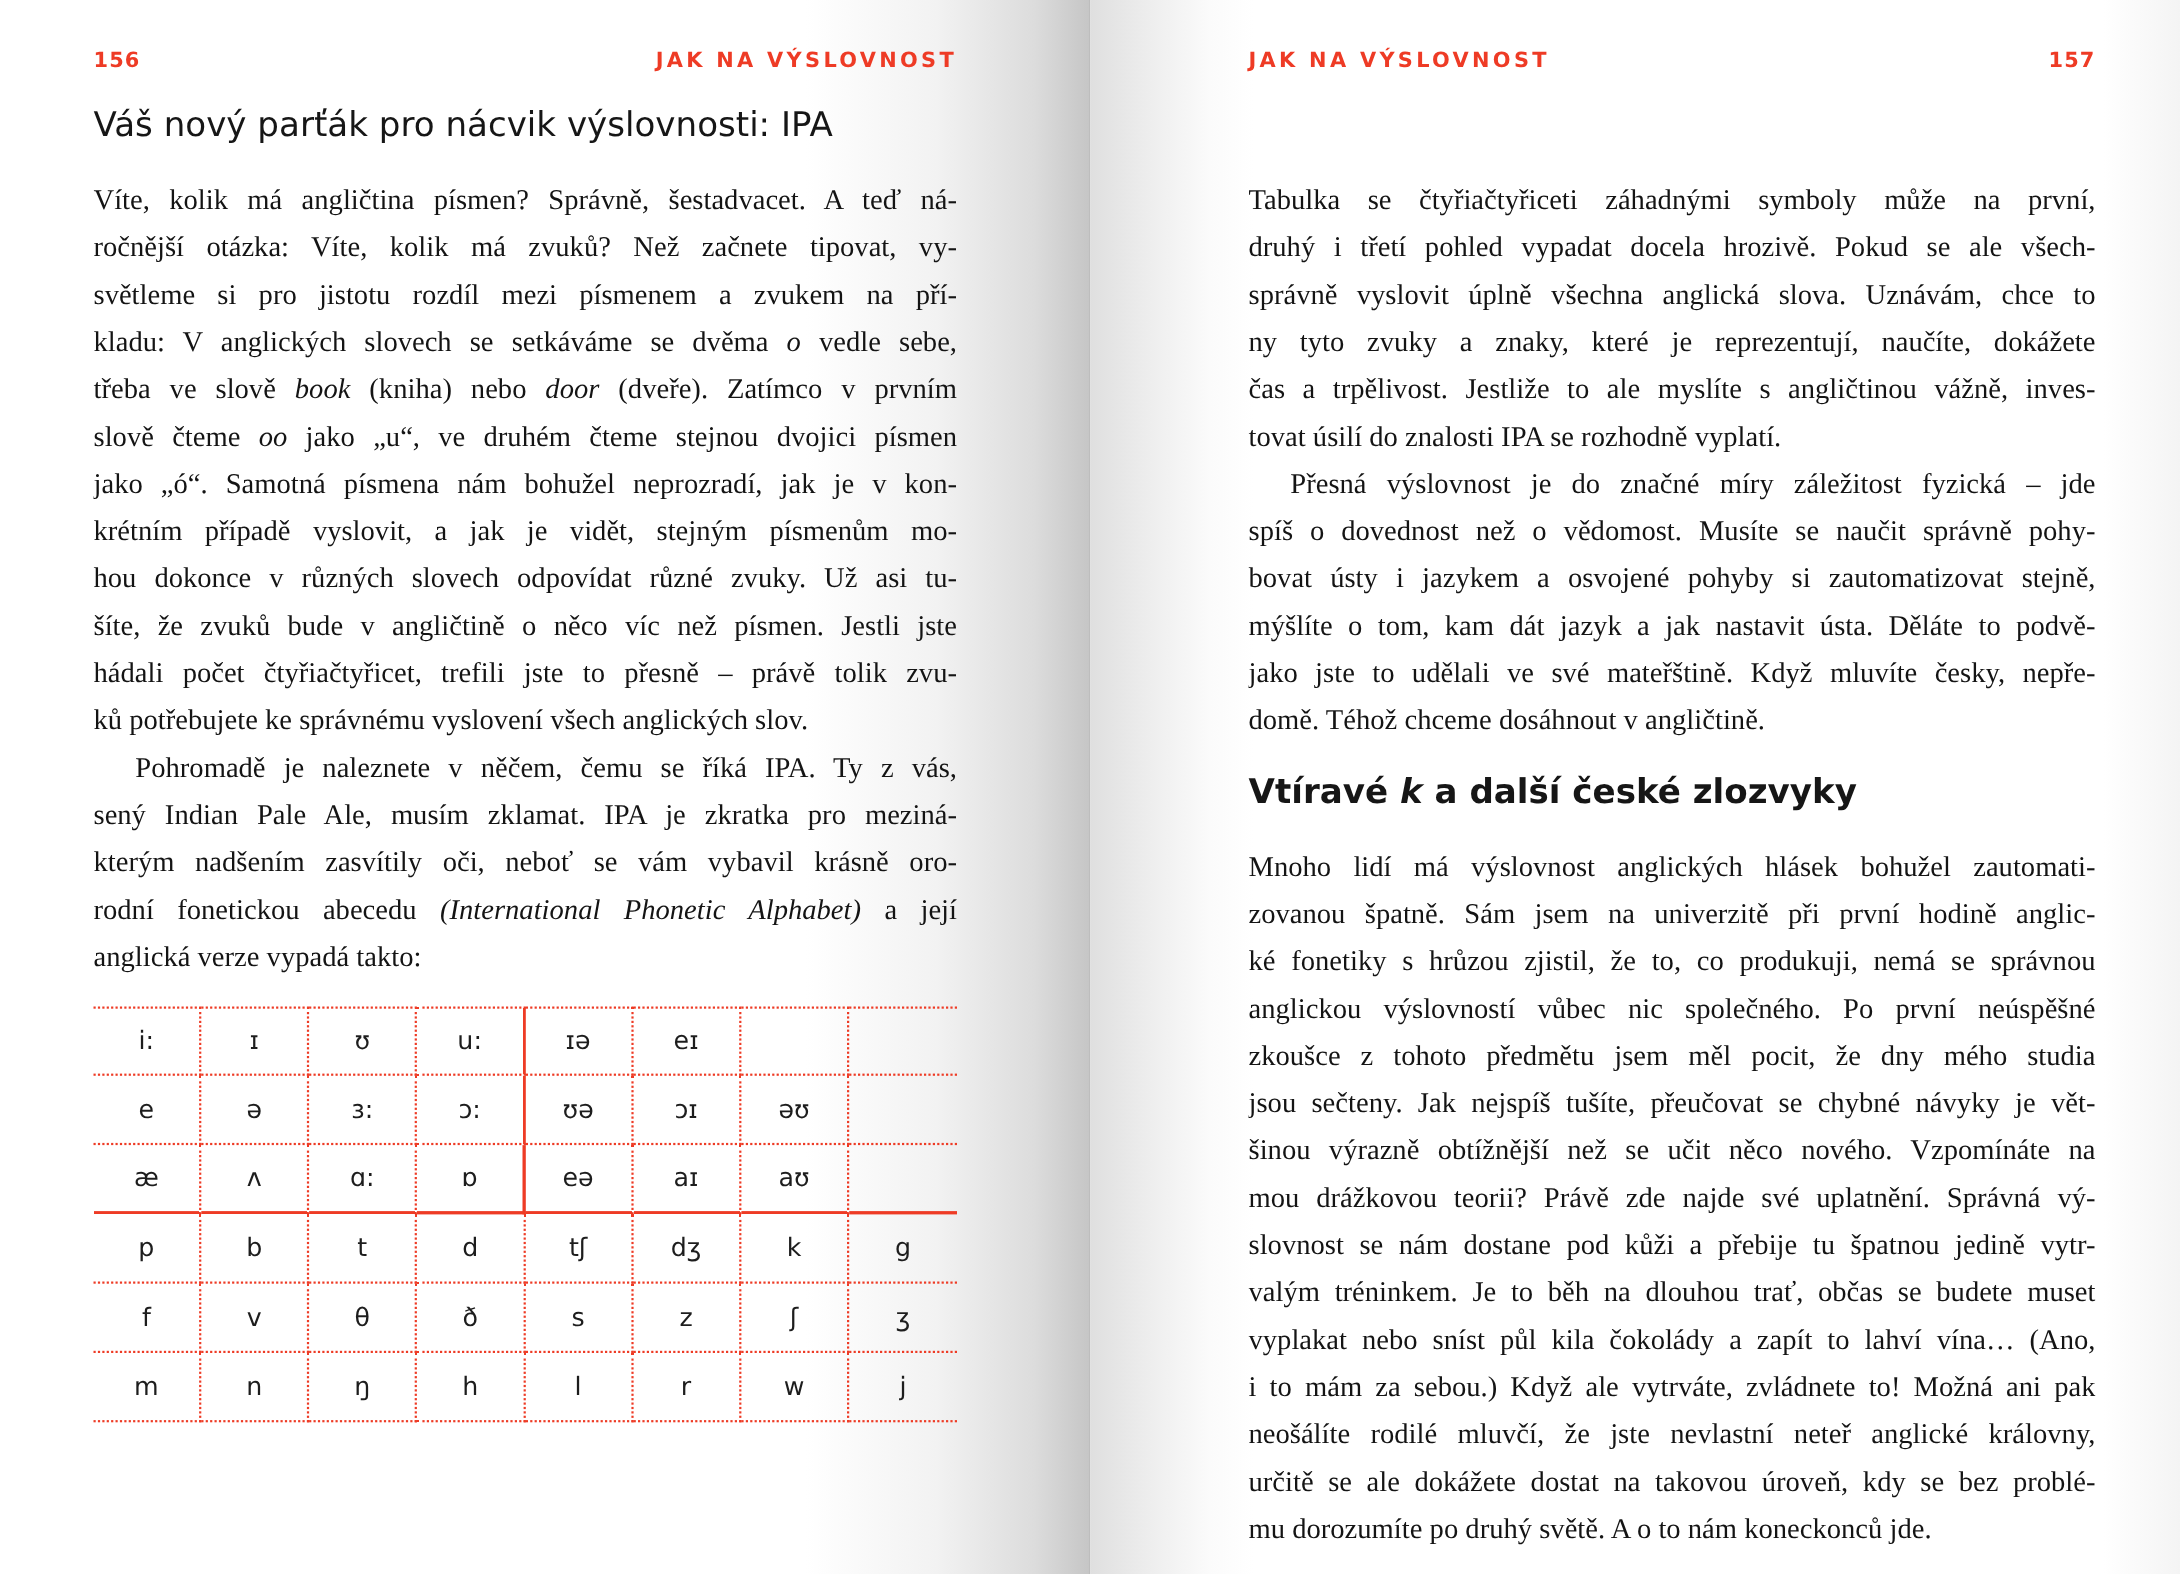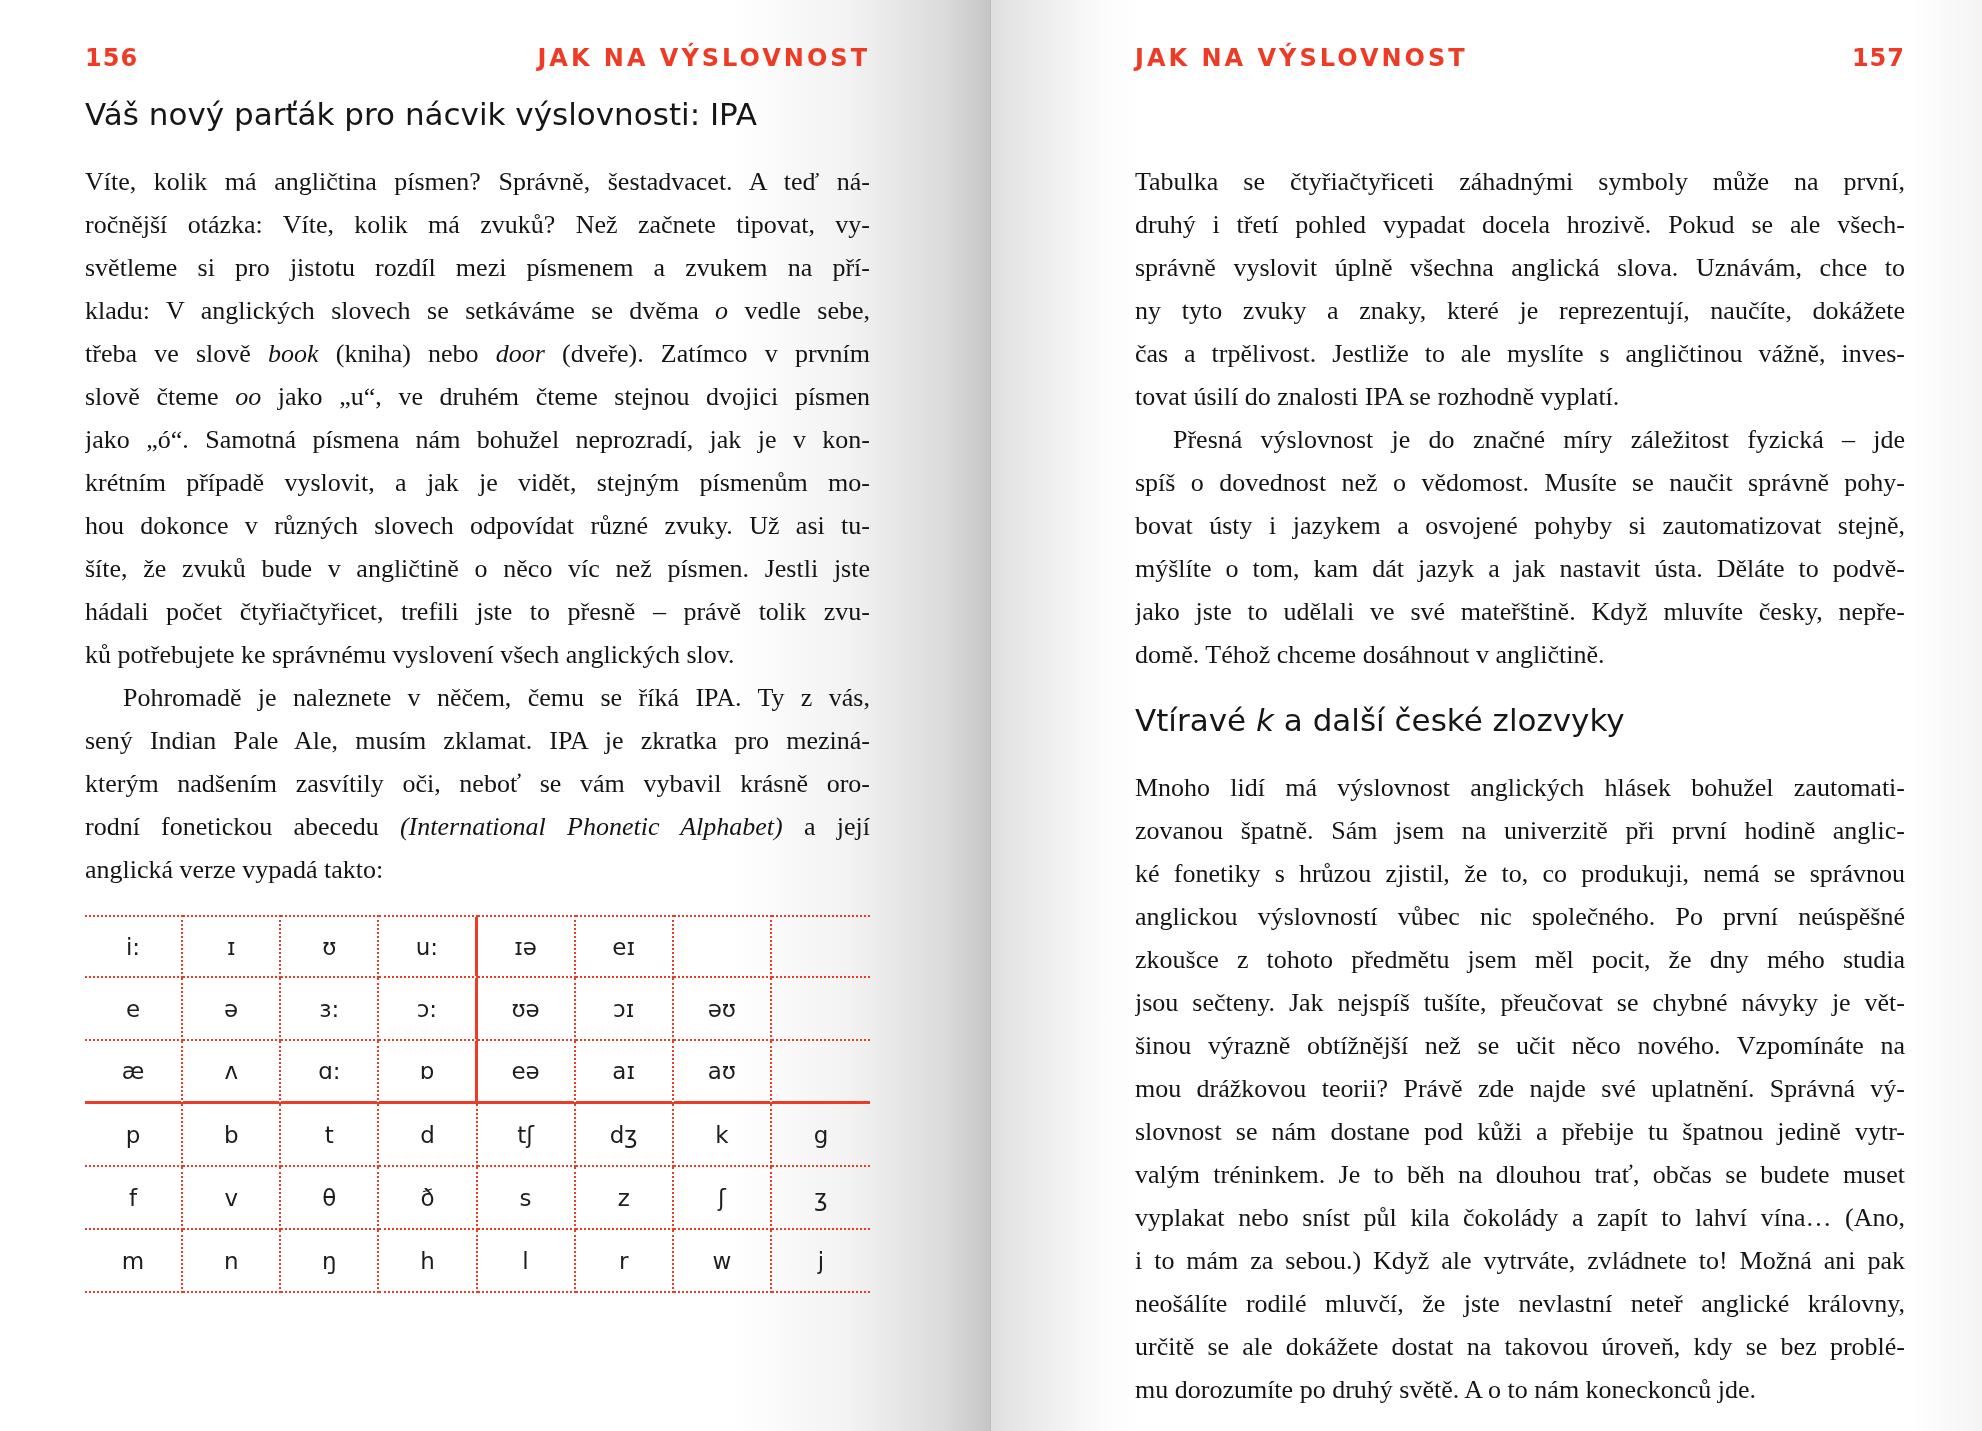--- a/index.html
+++ b/index.html
@@ -22,39 +22,39 @@
     padding-left:144px;padding-right:77px;
   }
   .col{width:785px;}
   .page.right .col{width:770px;}
 
   .running{
     display:flex;justify-content:space-between;align-items:baseline;
     height:22px;
     font-family:"DejaVu Sans", sans-serif;
     font-weight:bold;
-    font-size:24px;
+    font-size:19px;
     color:var(--accent,#ee3b25);
   }
   .running .head{letter-spacing:3px;}
   .running .pagenum{letter-spacing:1px;}
 
   h1.title{
     margin:28px 0 0 0;
     font-family:"DejaVu Sans", sans-serif;
     font-weight:normal;
     font-size:31px;
     line-height:40px;
     color:#161616;
     letter-spacing:0;
   }
   h2.subtitle{
     margin:24px 0 26px 0;
     font-family:"DejaVu Sans", sans-serif;
-    font-weight:normal;
+    font-weight:bold;
     font-size:31px;
     line-height:40px;
     color:#161616;
   }
 
   .body{font-size:26px;line-height:43px;}
   .page.left .body{margin-top:26px;}
   .page.right .body.first{margin-top:94px;}
   .line{max-height:43px;overflow:hidden;}
   .line.just{text-align:justify;text-align-last:justify;}

